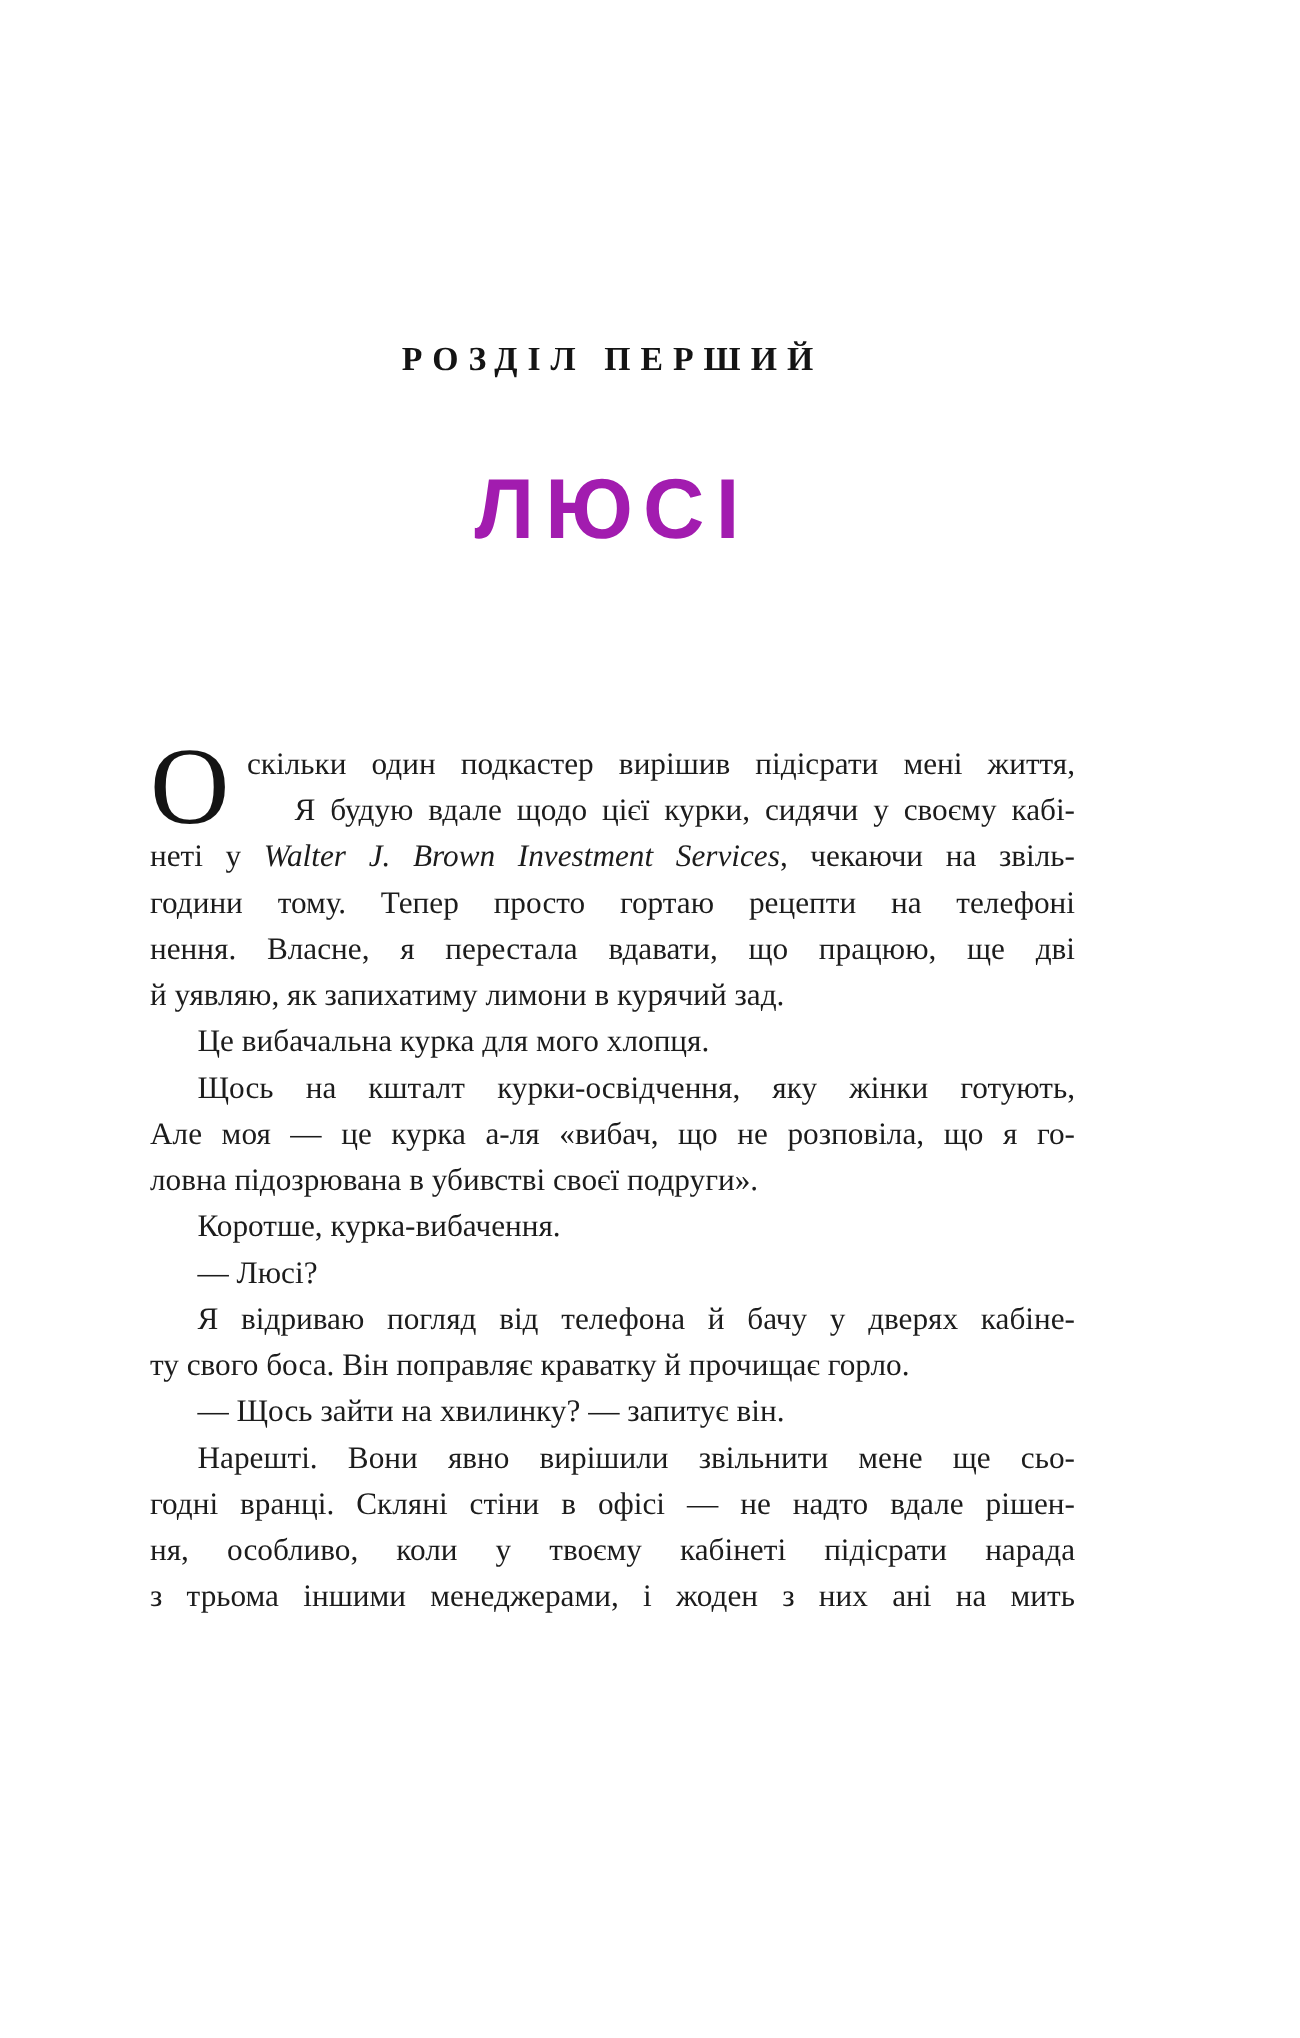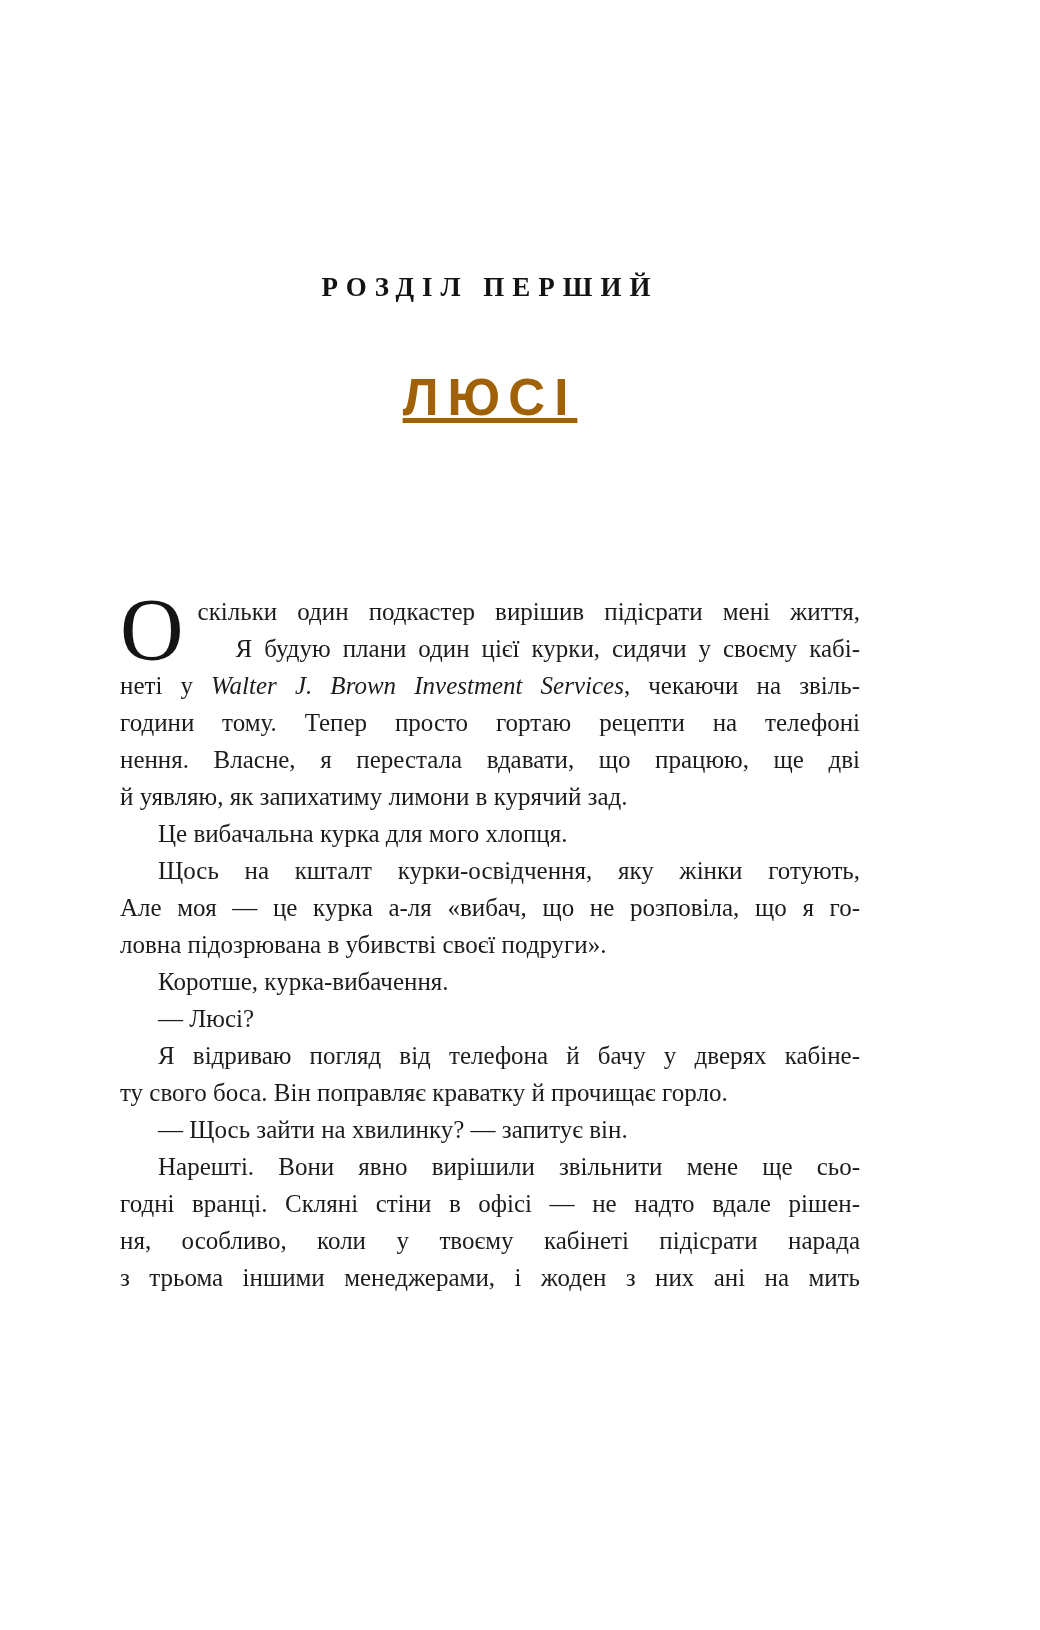--- a/index.html
+++ b/index.html
@@ -30,25 +30,24 @@
     white-space: nowrap;
   }
   .page-title {
     position: absolute;
     top: 368px;
     left: 120px;
     width: 740px;
     text-align: center;
     font-family: "Liberation Sans", sans-serif;
     font-weight: 700;
-    font-size: 51px;
+    font-size: 68px;
     letter-spacing: 9px;
-    color: #a16207;
+    color: #a21caf;
     white-space: nowrap;
-    text-decoration: underline;
   }
   .body-text {
     position: absolute;
     top: 593px;
     left: 120px;
     width: 740px;
     font-size: 25px;
     line-height: 37px;
   }
   .para {
@@ -79,21 +78,21 @@
 
 <div class="page">
   <div class="chapter-label">РОЗДІЛ ПЕРШИЙ</div>
   <div class="page-title">ЛЮСІ</div>
   <div class="body-text">
       <div class="para">
         <span class="dropcap">О</span>
         <div class="line j"><span>скільки один подкастер вирішив підісрати мені життя,</span></div>
       </div>
       <div class="para">
-        <div class="line j ind"><span>Я будую плани один цієї курки, сидячи у своєму кабі-</span></div>
+        <div class="line j ind"><span>Я будую вдале щодо цієї курки, сидячи у своєму кабі-</span></div>
         <div class="line j"><span>неті у </span><em>Walter J. Brown Investment Services</em><span>, чекаючи на звіль-</span></div>
         <div class="line j"><span>години тому. Тепер просто гортаю рецепти на телефоні</span></div>
         <div class="line j"><span>нення. Власне, я перестала вдавати, що працюю, ще дві</span></div>
         <div class="line"><span>й уявляю, як запихатиму лимони в курячий зад.</span></div>
       </div>
       <div class="para">
         <div class="line ind"><span>Це вибачальна курка для мого хлопця.</span></div>
       </div>
       <div class="para">
         <div class="line j ind"><span>Щось на кшталт курки-освідчення, яку жінки готують,</span></div>

